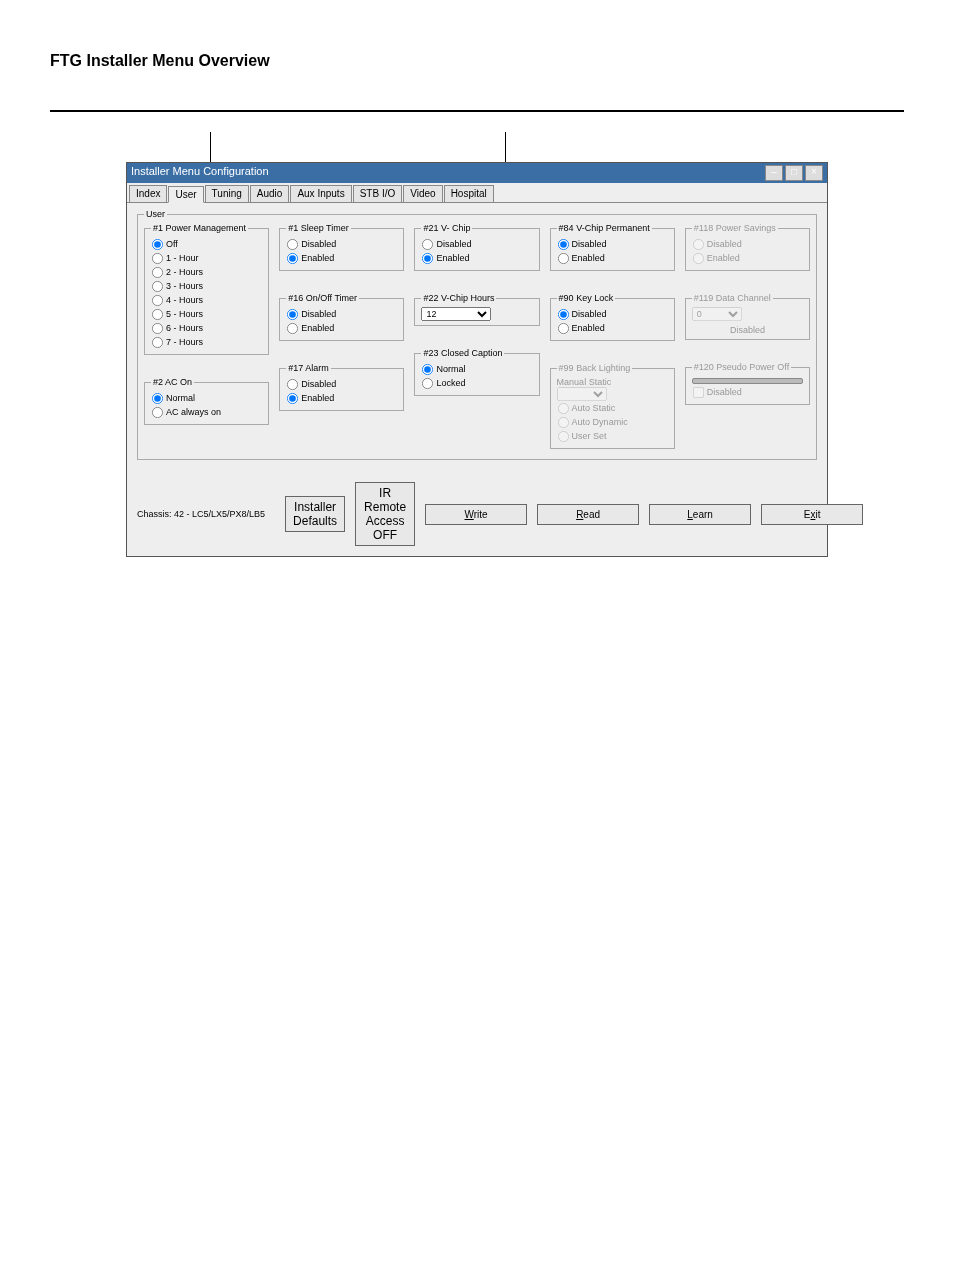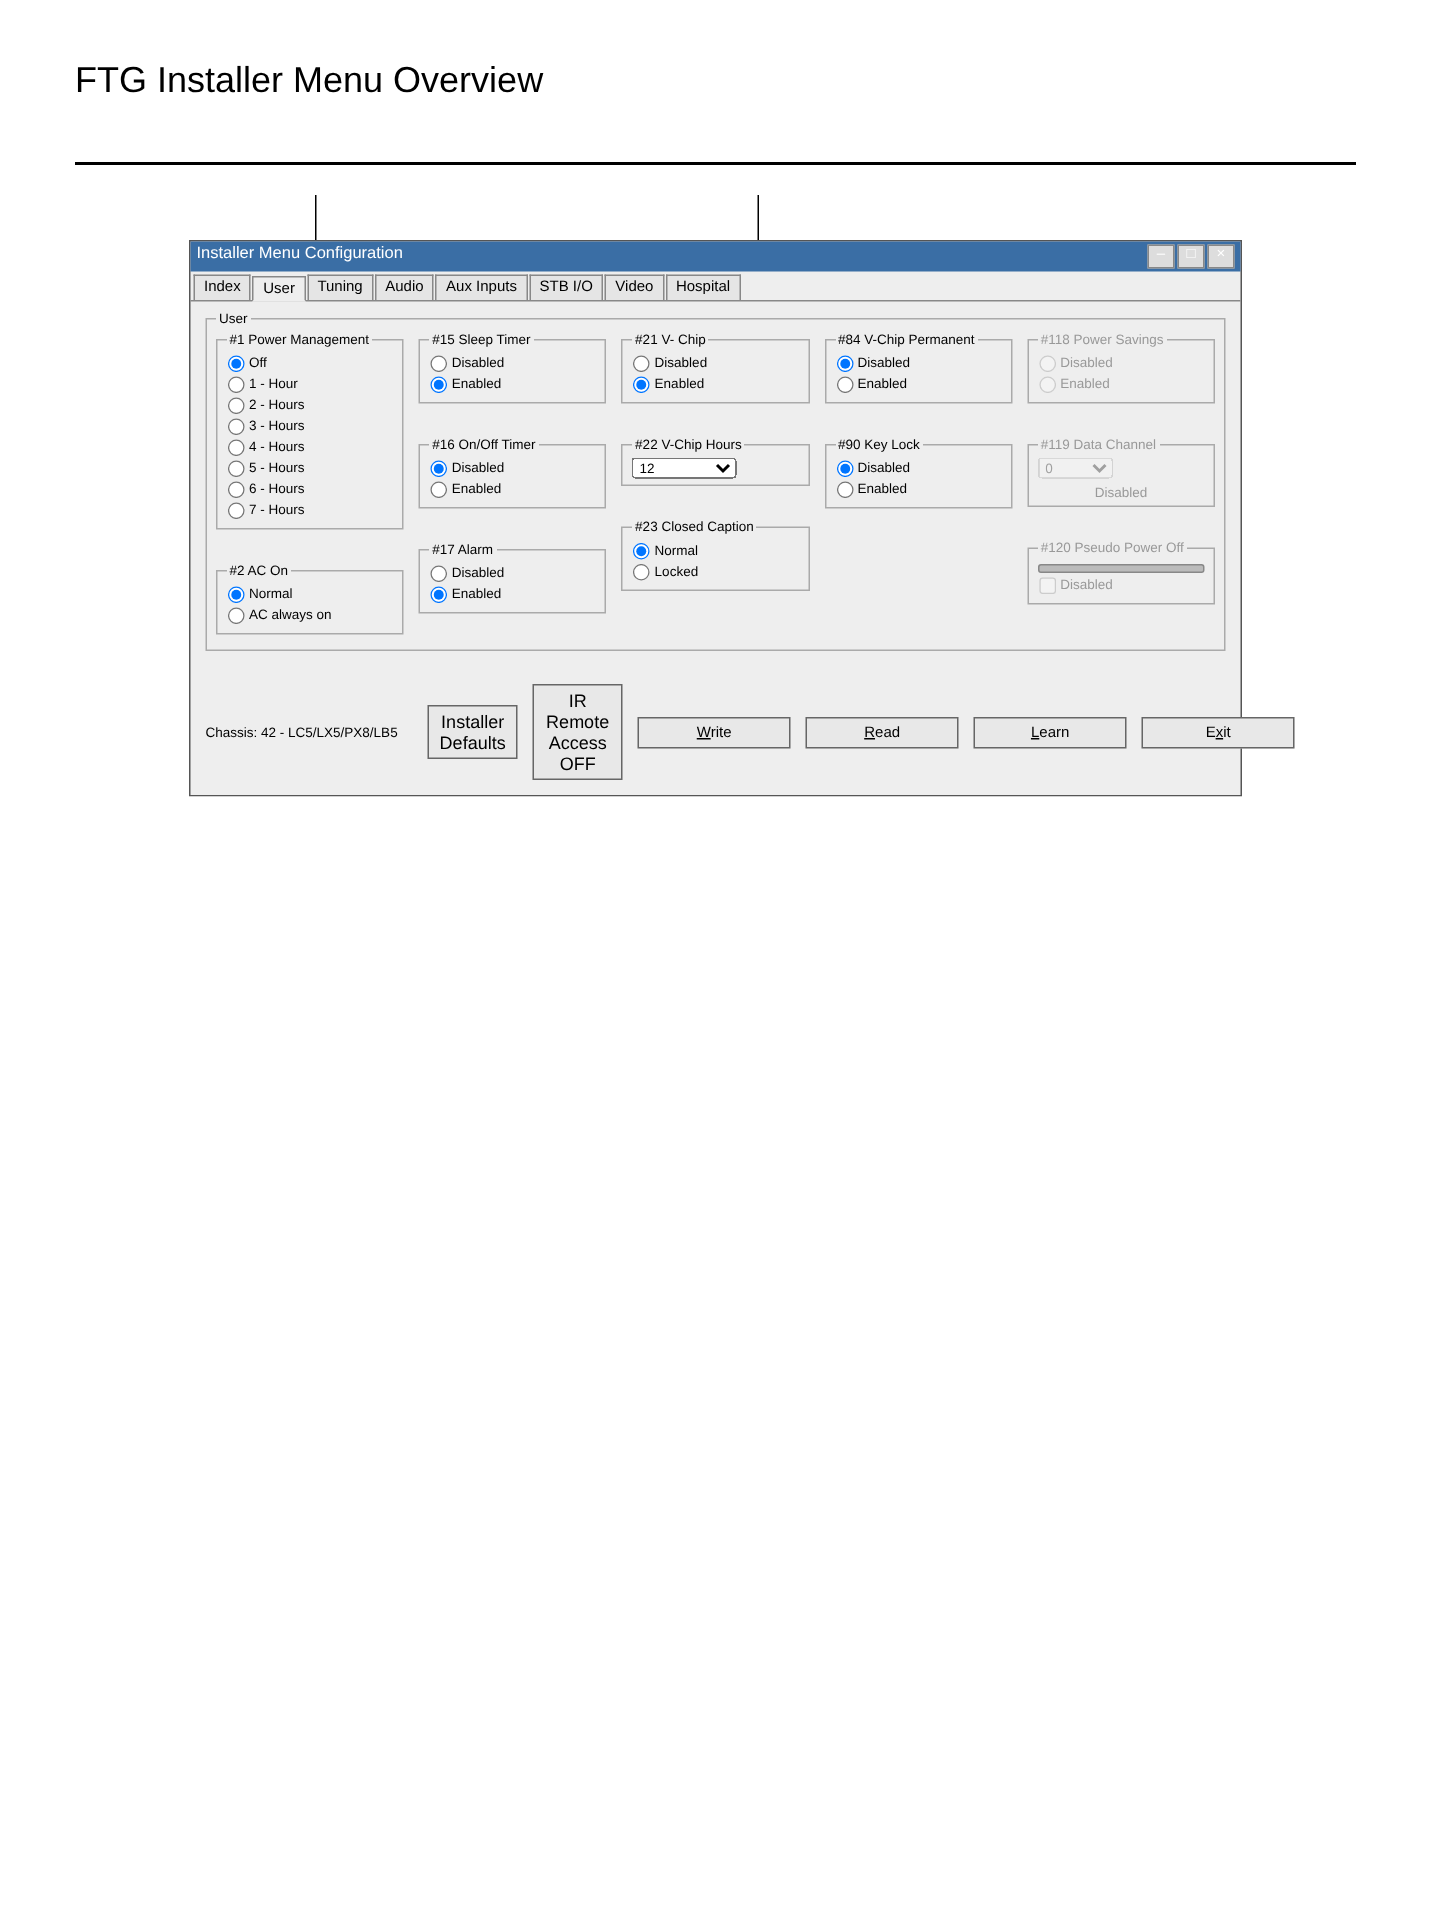--- a/index.html
+++ b/index.html
@@ -1,17 +1,17 @@
 <!DOCTYPE html>
 <html><head>
 <meta charset="utf-8">
 <style>
 body{margin:0;font-family:Arial,Helvetica,sans-serif;background:#fff;color:#000}
 .page{width:954px;margin:0 auto;padding:40px 50px 0;box-sizing:border-box}
-h1.title{font-size:24px;font-weight:400;margin:0 0 40px}
+h1.title{font-size:16px;font-weight:700;margin:12px 0 40px}
 .rule{border-top:2px solid #000;margin:10px 0 50px}
 .stub-t{position:absolute;border-left:1px solid #000;border-bottom:1px solid #000}
 .stub-b{position:absolute;border-left:1px solid #000;border-top:1px solid #000}
 .wrap{position:relative}
 .win{position:relative;border:1px solid #555;background:#eee;width:700px;margin:0 auto;font-family:Tahoma,Arial,sans-serif;font-size:10px}
 .titlebar{background:linear-gradient(#3a6ea5,#3a6ea5);color:#fff;display:flex;align-items:flex-start;padding:2px 4px;font-size:11px}
 .titlebar .t{flex:1}
 .tb-btn{width:16px;height:14px;border:1px solid #888;background:#ddd;margin-left:2px;text-align:center;font-size:10px;line-height:12px}
 .tabs{display:flex;border-bottom:1px solid #888;padding:2px 2px 0;font-size:10px}
 .tab{padding:2px 6px;border:1px solid #888;border-bottom:none;background:#e5e5e5;margin-right:1px;cursor:pointer}
@@ -83,21 +83,21 @@
               </fieldset>
               <fieldset>
                 <legend>#2 AC On</legend>
                 <label class="r"><input type="radio" checked="" style=""><span>Normal</span></label>
                 <label class="r"><input type="radio" style=""><span>AC always on</span></label>
               </fieldset>
             </div>
 
             <div class="col">
               <fieldset>
-                <legend>#15 Sleep Timer</legend>
+                <legend>#1 Sleep Timer</legend>
                 <label class="r"><input type="radio" style=""><span>Disabled</span></label>
                 <label class="r"><input type="radio" checked="" style=""><span>Enabled</span></label>
               </fieldset>
               <fieldset>
                 <legend>#16 On/Off Timer</legend>
                 <label class="r"><input type="radio" checked="" style=""><span>Disabled</span></label>
                 <label class="r"><input type="radio" style=""><span>Enabled</span></label>
               </fieldset>
               <fieldset>
                 <legend>#17 Alarm</legend>
@@ -126,20 +126,28 @@
             <div class="col">
               <fieldset>
                 <legend>#84 V-Chip Permanent</legend>
                 <label class="r"><input type="radio" checked="" style=""><span>Disabled</span></label>
                 <label class="r"><input type="radio" style=""><span>Enabled</span></label>
               </fieldset>
               <fieldset>
                 <legend>#90 Key Lock</legend>
                 <label class="r"><input type="radio" checked="" style=""><span>Disabled</span></label>
                 <label class="r"><input type="radio" style=""><span>Enabled</span></label>
+              </fieldset>
+              <fieldset class="dis">
+                <legend>#99 Back Lighting</legend>
+                <div>Manual Static</div>
+                <select disabled="" style="width:50px"></select>
+                <label class="r"><input type="radio" disabled="" style=""><span>Auto Static</span></label>
+                <label class="r"><input type="radio" disabled="" style=""><span>Auto Dynamic</span></label>
+                <label class="r"><input type="radio" disabled="" style=""><span>User Set</span></label>
               </fieldset>
             </div>
 
             <div class="col">
               <fieldset class="dis">
                 <legend>#118 Power Savings</legend>
                 <label class="r"><input type="radio" disabled="" style=""><span>Disabled</span></label>
                 <label class="r"><input type="radio" disabled="" style=""><span>Enabled</span></label>
               </fieldset>
               <fieldset class="dis">

